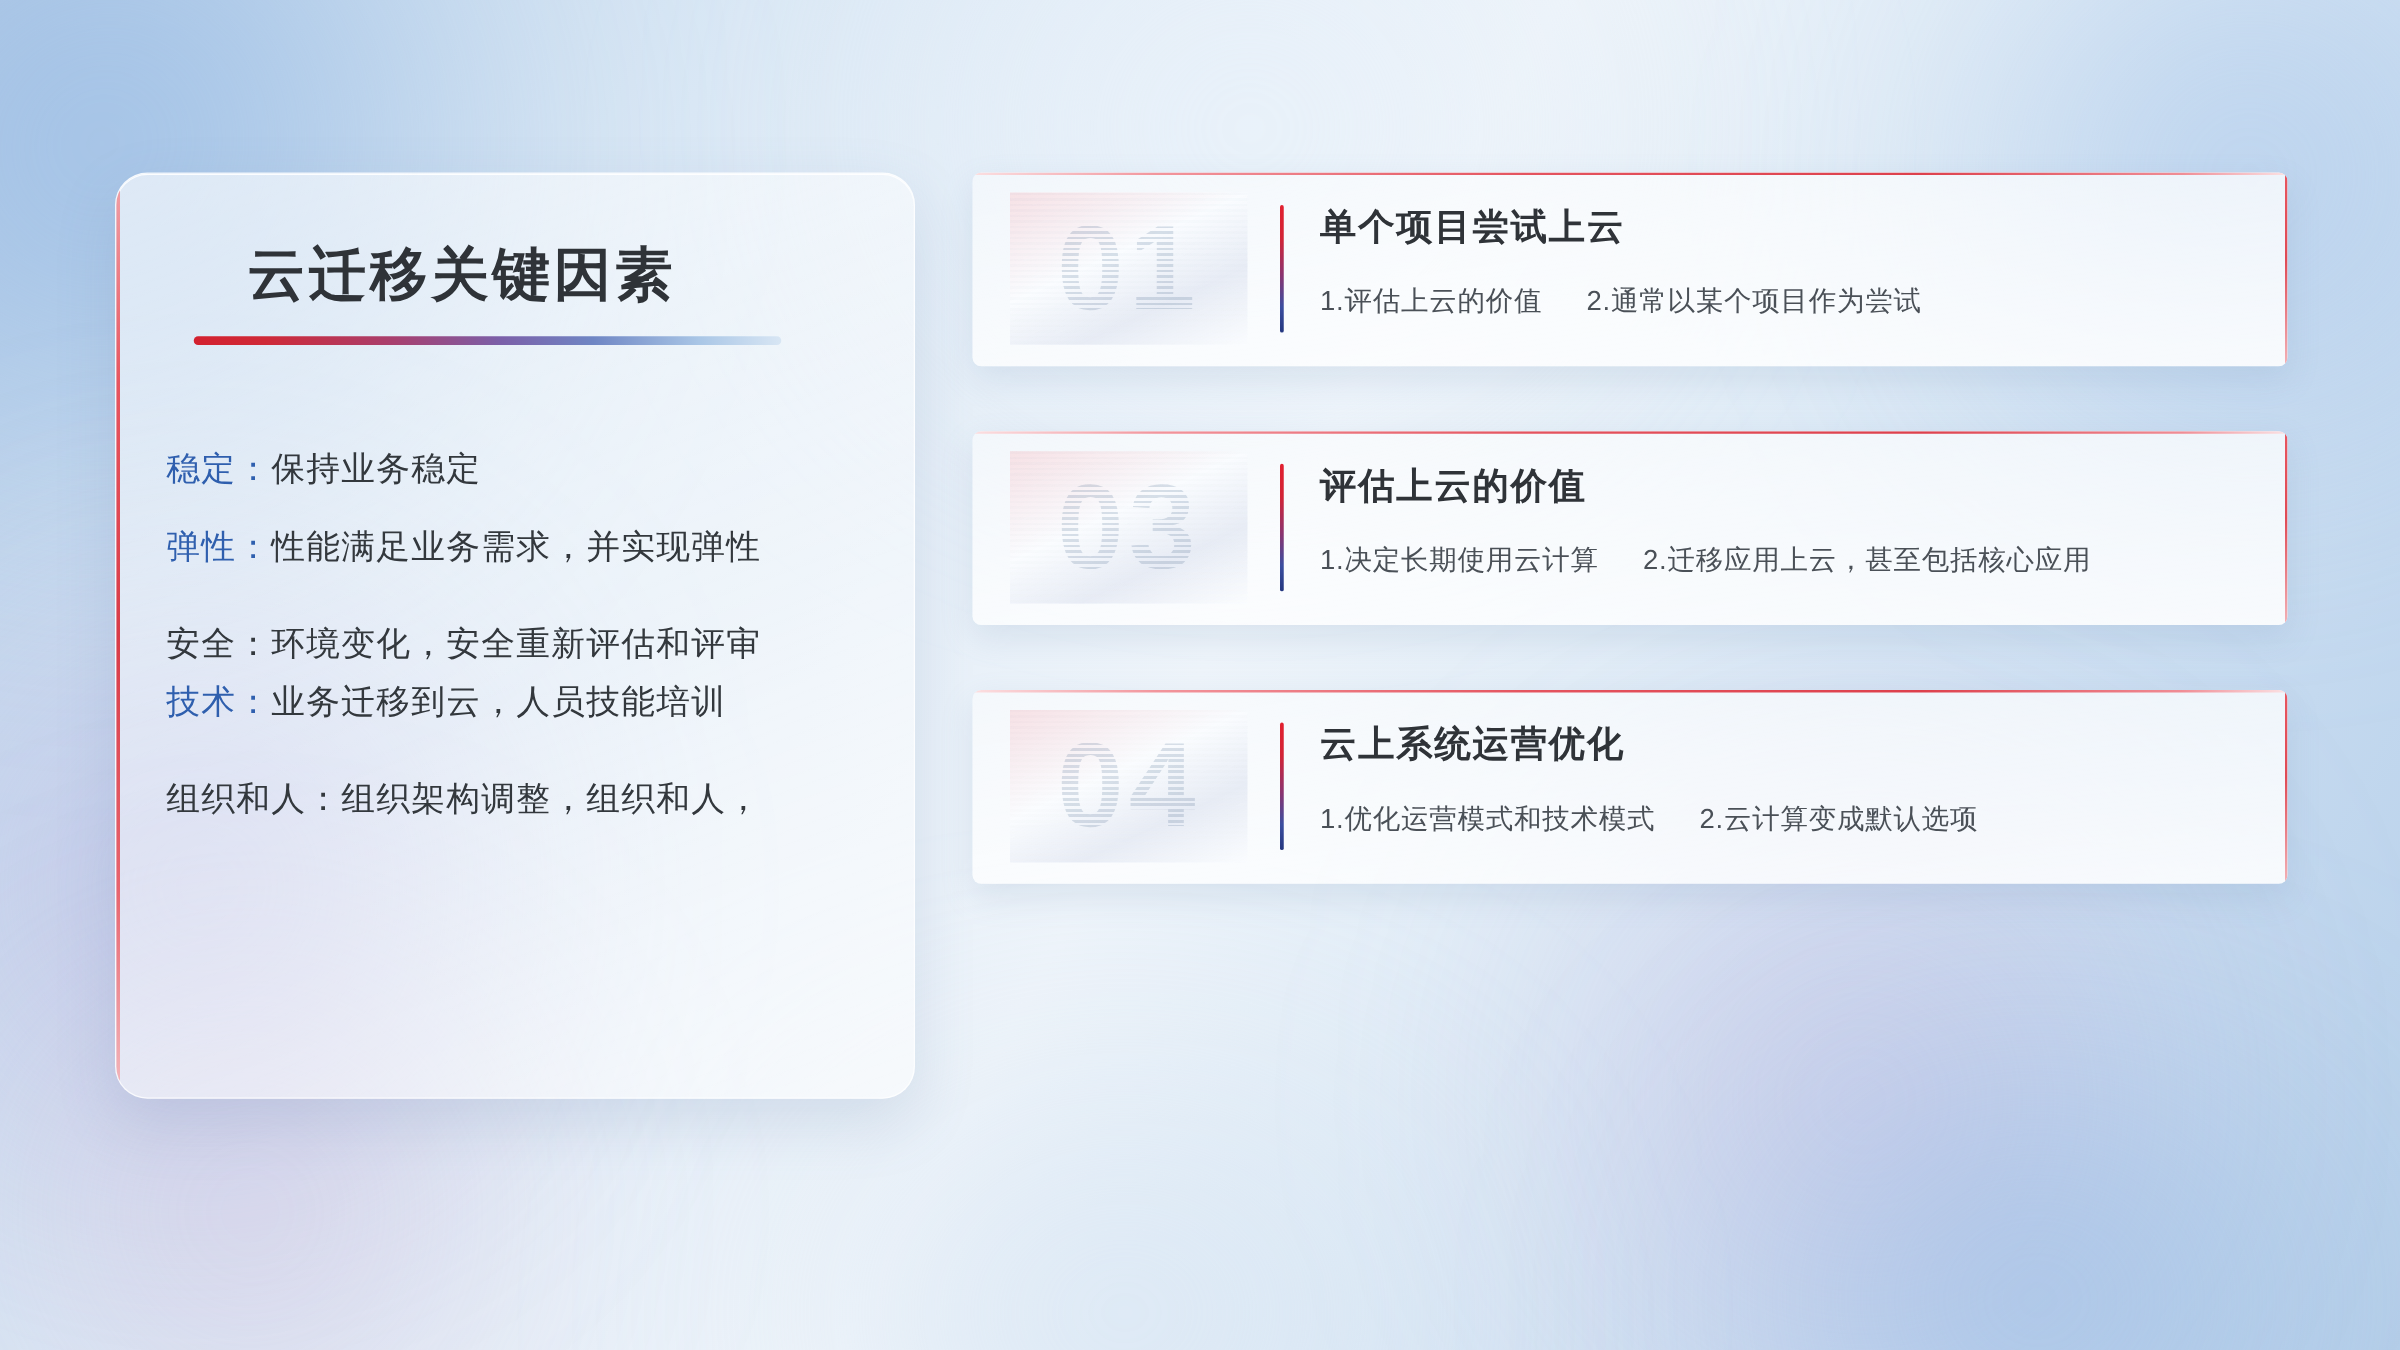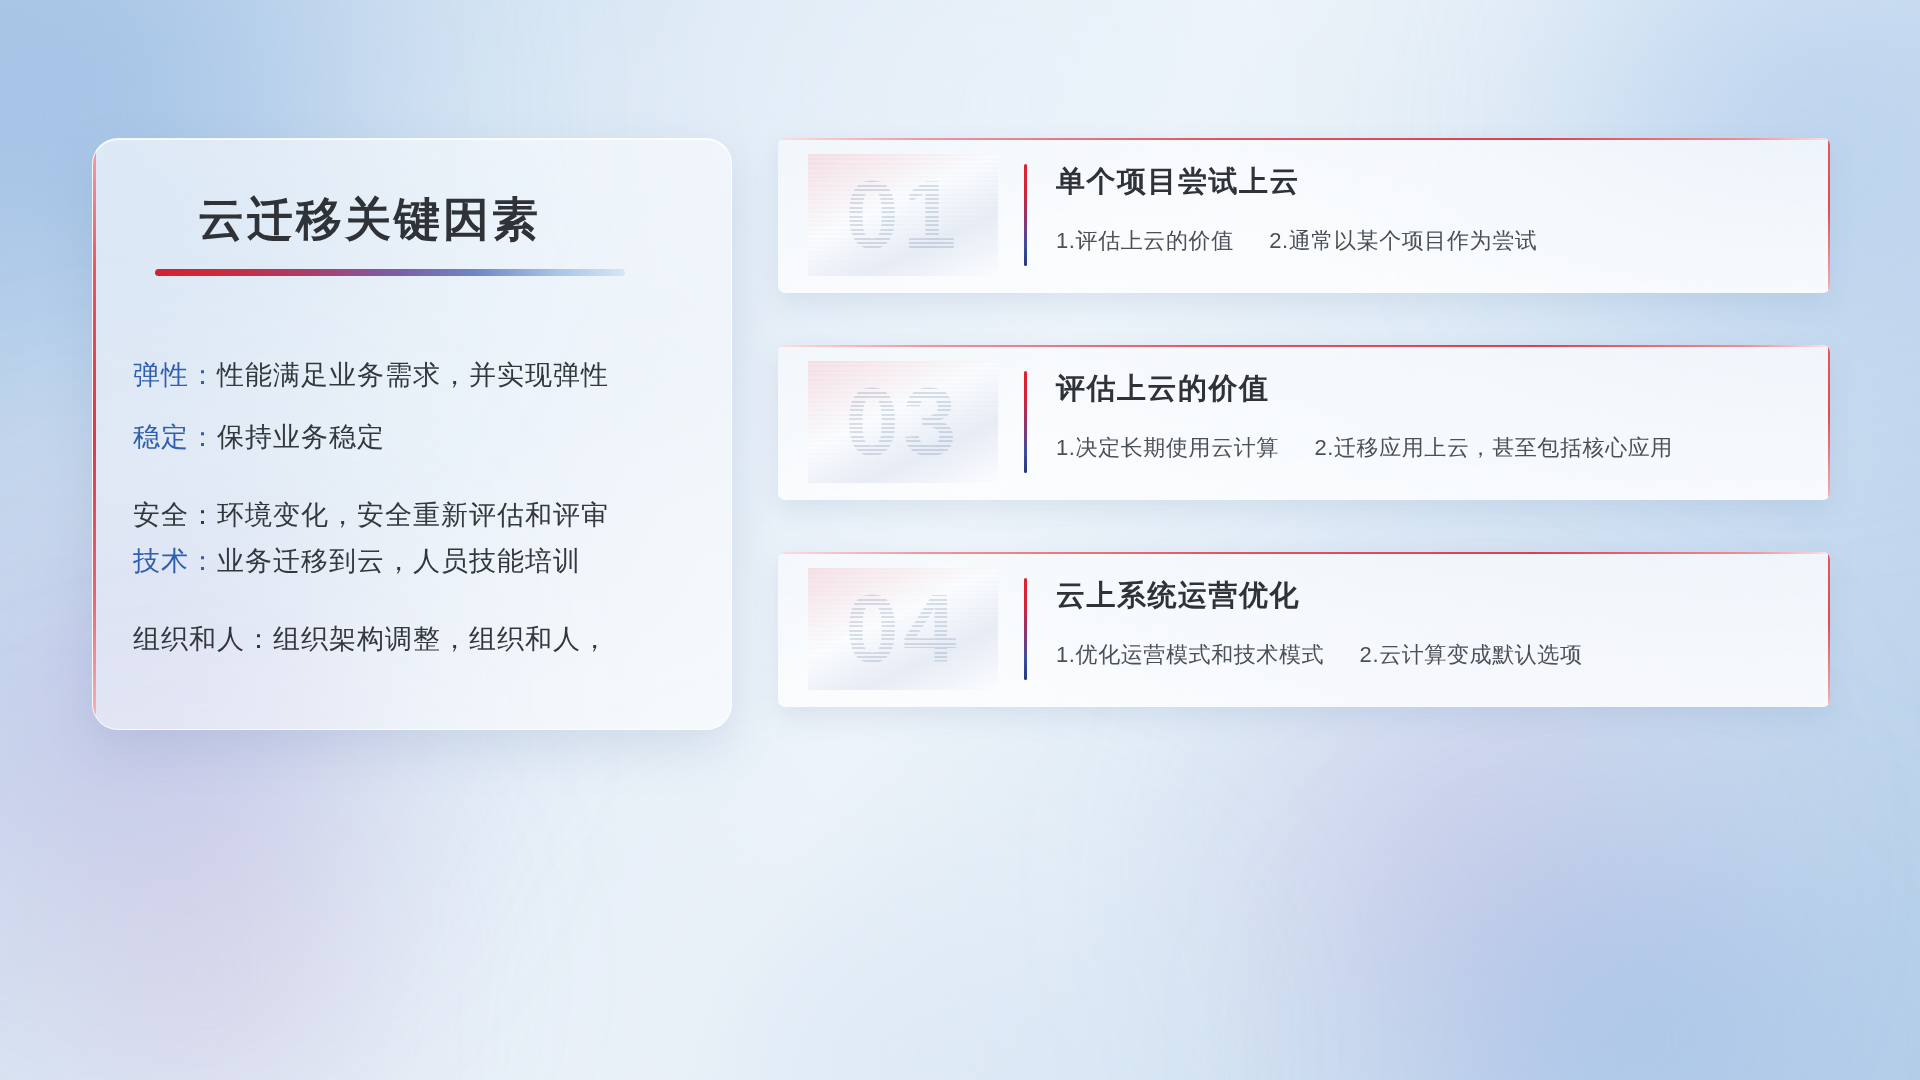--- a/index.html
+++ b/index.html
@@ -43,21 +43,21 @@
   .blob-g{left:1280px;top:880px;width:700px;height:320px;
     background:radial-gradient(circle at 50% 50%, rgba(150,186,228,.8), rgba(150,186,228,0) 72%);}
   .blob-h{left:520px;top:900px;width:760px;height:300px;
     background:radial-gradient(circle at 50% 50%, rgba(214,228,243,.9), rgba(214,228,243,0) 72%);}
 
   
   .stage{position:absolute;inset:0;z-index:2;}
 
   
   .left-panel{
-    position:absolute;left:92px;top:138px;width:640px;height:592px;
+    position:absolute;left:92px;top:138px;width:640px;height:741px;
     border-radius:26px;
     background:linear-gradient(160deg,
       rgba(255,255,255,.62) 0%,
       rgba(255,255,255,.50) 26%,
       rgba(255,255,255,.42) 55%,
       rgba(255,255,255,.58) 100%);
     border:1px solid rgba(255,255,255,.72);
     box-shadow:0 18px 48px rgba(100,130,170,.18), inset 0 1px 0 rgba(255,255,255,.9);
     backdrop-filter:blur(6px);
     overflow:hidden;
@@ -159,27 +159,27 @@
 
 <div class="stage">
 
   <div class="left-panel">
     <div class="panel-title">云迁移关键因素</div>
     <div class="panel-rule"></div>
 
     <div class="factor-list">
 
       <div class="factor-row">
+        <span class="factor-key accent">稳定：</span>
+        <span class="factor-val">保持业务稳定</span>
+      </div>
+
+      <div class="factor-row">
         <span class="factor-key accent">弹性：</span>
         <span class="factor-val">性能满足业务需求，并实现弹性</span>
-      </div>
-
-      <div class="factor-row">
-        <span class="factor-key accent">稳定：</span>
-        <span class="factor-val">保持业务稳定</span>
       </div>
 
       <div class="factor-row">
         <span class="factor-key plain">安全：</span>
         <span class="factor-val">环境变化，安全重新评估和评审</span>
       </div>
 
       <div class="factor-row">
         <span class="factor-key accent">技术：</span>
         <span class="factor-val">业务迁移到云，人员技能培训</span>

